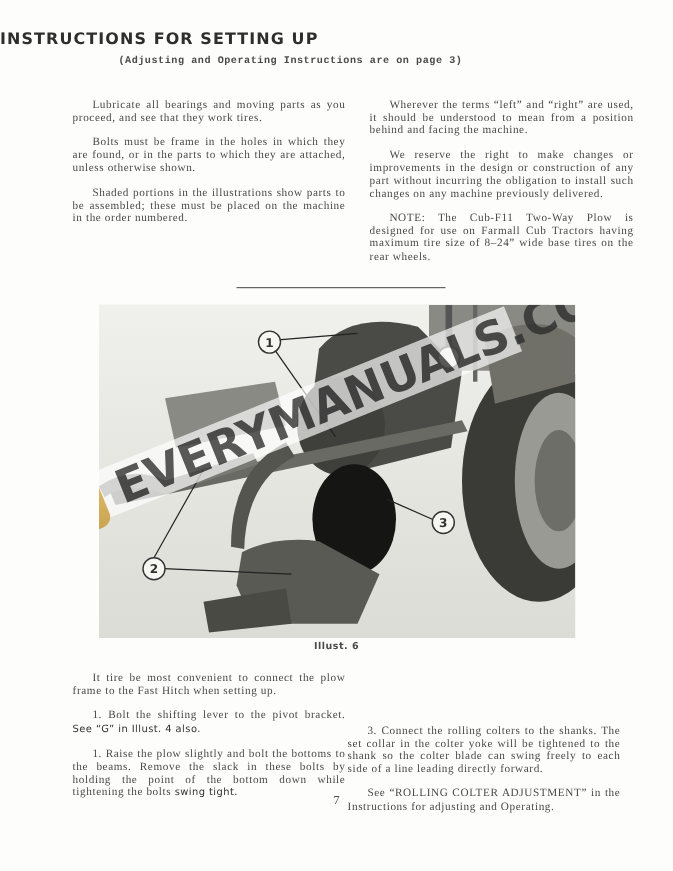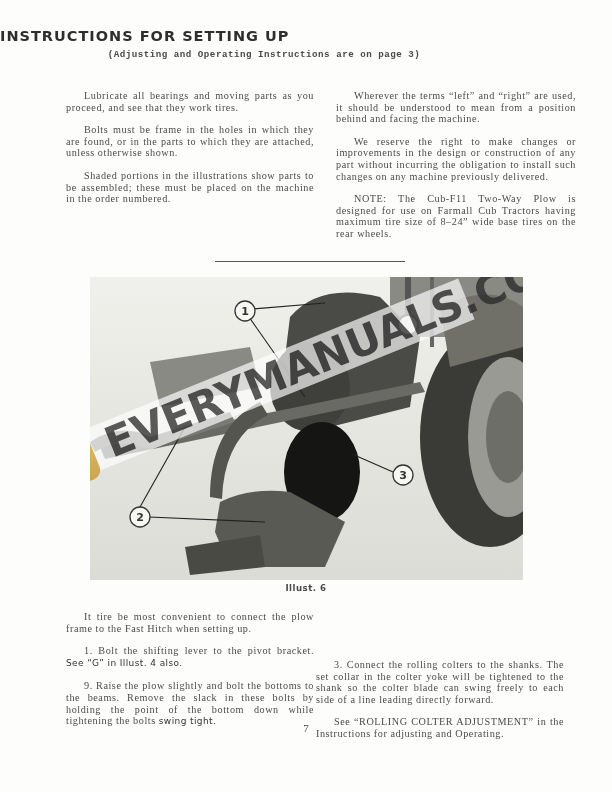--- a/index.html
+++ b/index.html
@@ -106,21 +106,21 @@
       <text x="50" y="-11" font-family="DejaVu Sans, sans-serif" font-weight="bold" font-size="42" fill="#2a2a2a" opacity="0.85">EVERYMANUALS.COM</text>
     </g>
   </svg>
 </div>
 
 <div class="abs caption">Illust. 6</div>
 
 <div class="abs col" style="left:66px; top:611px; width:248px;">
   <p>It tire be most convenient to connect the plow frame to the Fast Hitch when setting up.</p>
   <p><span>1. Bolt the shifting lever to the pivot bracket.</span> <span class="sans-b">See “G” in Illust. 4 also.</span></p>
-  <p class="last"><span>9. Raise the plow slightly and bolt the bottoms to the beams. Remove the slack in these bolts by holding the point of the bottom down while tightening the bolts</span> <span class="sans-b">swing tight.</span></p>
+  <p class="last"><span>1. Raise the plow slightly and bolt the bottoms to the beams. Remove the slack in these bolts by holding the point of the bottom down while tightening the bolts</span> <span class="sans-b">swing tight.</span></p>
 </div>
 
 <div class="abs col" style="left:316px; top:611px; width:248px;margin-top:48px;">
   <p>3. Connect the rolling colters to the shanks. The set collar in the colter yoke will be tightened to the shank so the colter blade can swing freely to each side of a line leading directly forward.</p>
   <p class="last">See “ROLLING COLTER ADJUSTMENT” in the Instructions for adjusting and Operating.</p>
 </div>
 
 <div class="abs pagenum">7</div>
 
 </body></html>

